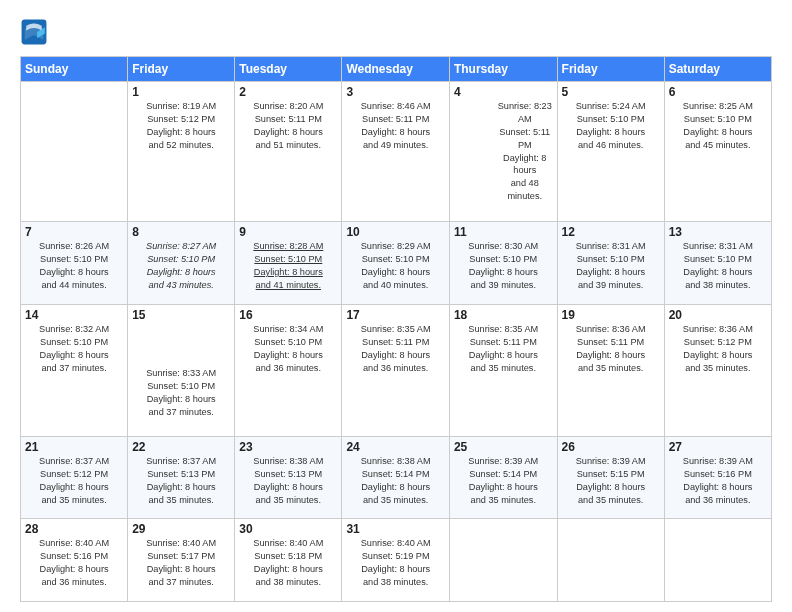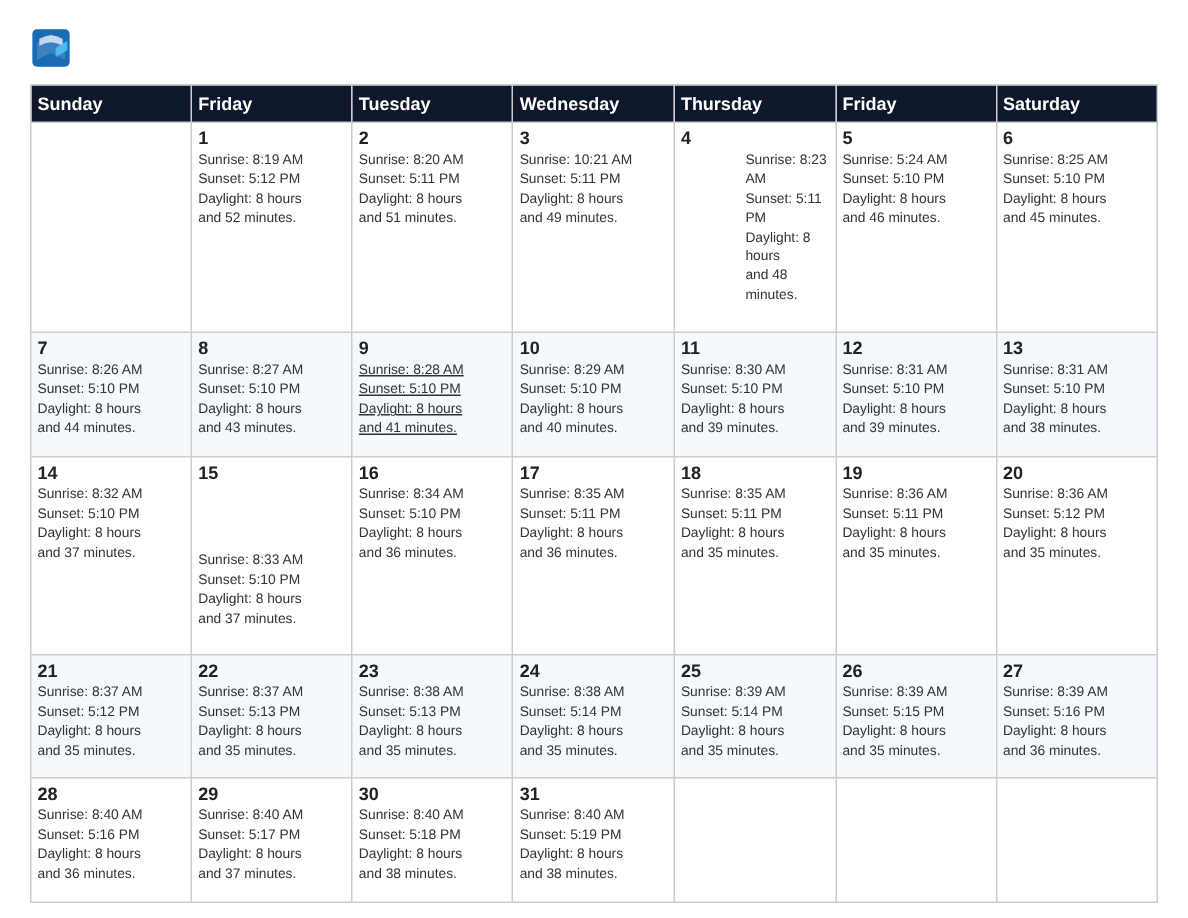--- a/index.html
+++ b/index.html
@@ -54,21 +54,21 @@
       font-size: 14px;
       color: #444;
       margin-top: 2px;
     }
     .calendar {
       width: 100%;
       border-collapse: collapse;
       flex: 1;
     }
     .calendar th {
-      background: #0f172a;
+      background: #3b82f6;
       color: #fff;
       font-size: 12px;
       font-weight: bold;
       padding: 5px 4px;
       text-align: left;
       border: 1px solid #ccc;
     }
     .calendar td {
       border: 1px solid #ccc;
       vertical-align: top;
@@ -86,20 +86,21 @@
       font-size: 12px;
       font-weight: bold;
       color: #222;
       display: block;
       margin-bottom: 1px;
     }
     .cell-info {
       font-size: 9.2px;
       color: #333;
       line-height: 1.4;
+      text-align: center;
     }
     .empty-cell {
       background: #f9f9f9;
     }
   </style>
 </head>
 <body>
 
 <div class="page">
   <div class="header">
@@ -145,21 +146,21 @@
           </td>
           <td>
             <span class="day-num">2</span>
             <div class="cell-info" style="white-space: pre-line;">Sunrise: 8:20 AM
 Sunset: 5:11 PM
 Daylight: 8 hours
 and 51 minutes.</div>
           </td>
           <td>
             <span class="day-num">3</span>
-            <div class="cell-info" style="white-space: pre-line;">Sunrise: 10:21 AM
+            <div class="cell-info" style="white-space: pre-line;">Sunrise: 8:46 AM
 Sunset: 5:11 PM
 Daylight: 8 hours
 and 49 minutes.</div>
           </td>
           <td>
             <span class="day-num">4</span>
             <div class="cell-info" style="white-space: pre-line; margin-left: 43px;">Sunrise: 8:23 AM
 Sunset: 5:11 PM
 Daylight: 8 hours
 and 48 minutes.</div>
@@ -182,21 +183,21 @@
         <tr>
           <td>
             <span class="day-num">7</span>
             <div class="cell-info" style="white-space: pre-line;">Sunrise: 8:26 AM
 Sunset: 5:10 PM
 Daylight: 8 hours
 and 44 minutes.</div>
           </td>
           <td>
             <span class="day-num">8</span>
-            <div class="cell-info" style="white-space: pre-line;">Sunrise: 8:27 AM
+            <div class="cell-info" style="white-space: pre-line; font-style: italic;">Sunrise: 8:27 AM
 Sunset: 5:10 PM
 Daylight: 8 hours
 and 43 minutes.</div>
           </td>
           <td>
             <span class="day-num">9</span>
             <div class="cell-info" style="white-space: pre-line; text-decoration: underline;">Sunrise: 8:28 AM
 Sunset: 5:10 PM
 Daylight: 8 hours
 and 41 minutes.</div>

